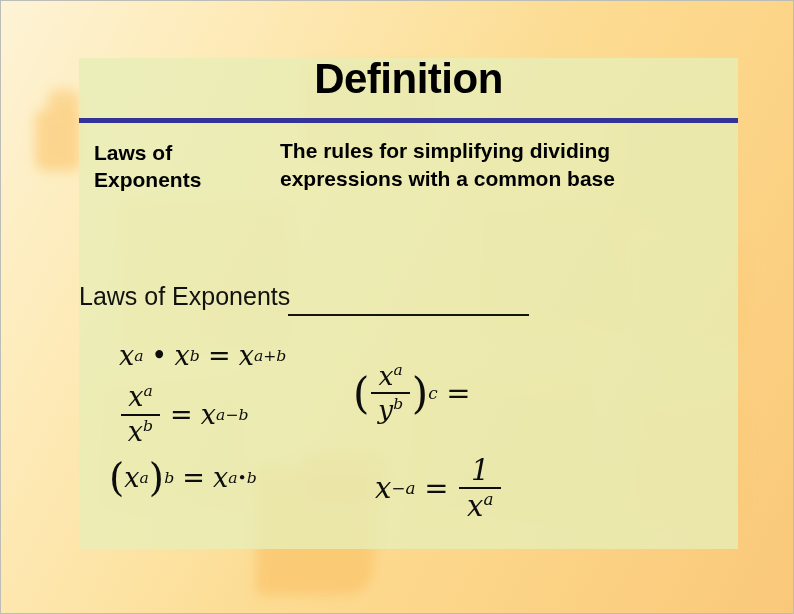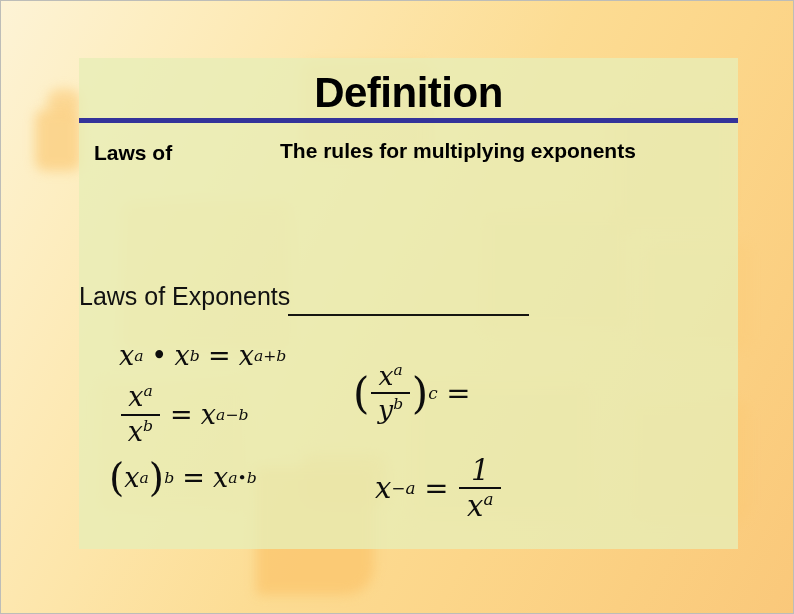--- a/index.html
+++ b/index.html
@@ -74,21 +74,21 @@
     width: 659px;
     height: 491px;
     background: rgba(231, 238, 183, 0.80);
     box-sizing: border-box;
   }
 
   
   .slide-title {
     position: absolute;
     left: 0;
-    top: 14px;
+    top: 0;
     width: 100%;
     text-align: center;
     font-size: 42px;
     font-weight: bold;
     letter-spacing: -0.5px;
     color: #000000;
     line-height: 1;
   }
   .title-rule {
     position: absolute;
@@ -209,24 +209,26 @@
     <div class="pz pz-p8"></div>
   </div>
 
   <div class="panel">
 
     <div class="slide-title">Definition</div>
     <div class="title-rule"></div>
 
     <div class="term">
       <div>Laws of</div>
+      <div>Exponents</div>
     </div>
 
     <div class="definition">
-      <div>The rules for multiplying exponents</div>
+      <div>The rules for simplifying dividing</div>
+      <div>expressions with a common base</div>
     </div>
 
     <div class="figure">
       <div class="figure-title">Laws of Exponents</div>
       <div class="figure-rule"></div>
     </div>
 
     <div class="formula-grid">
 
       <div class="col-left">

